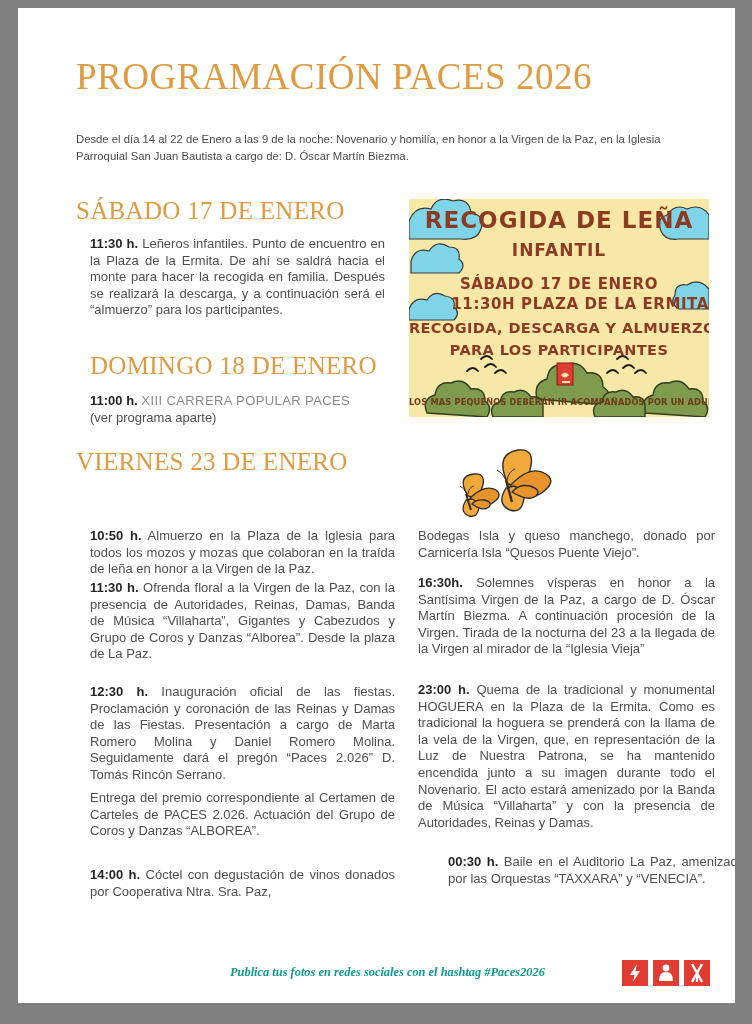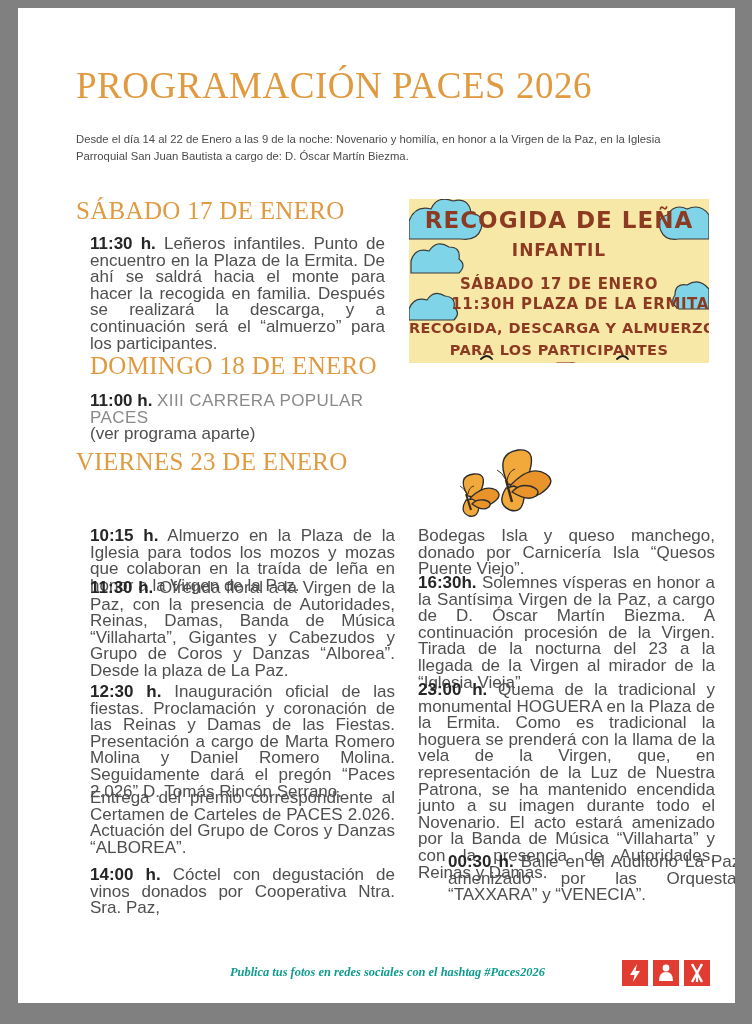--- a/index.html
+++ b/index.html
@@ -20,21 +20,21 @@
     width: 717px;
     height: 995px;
     background: #ffffff;
     overflow: hidden;
   }
 
   
   .doc-title {
     position: absolute;
     left: 58px;
-    top: 56px;
+    top: 47px;
     width: 620px;
     font-family: "Liberation Serif", serif;
     font-size: 37px;
     letter-spacing: 0.5px;
     color: #E09A40;
     white-space: nowrap;
   }
 
   
   .intro {
@@ -56,21 +56,21 @@
     letter-spacing: 0.3px;
     white-space: nowrap;
   }
   #h-sabado  { left: 58px;  top: 189px; }
   #h-domingo { left: 72px;  top: 344px; }
   #h-viernes { left: 58px;  top: 440px; }
 
   
   .para {
     position: absolute;
-    font-size: 17px;
+    font-size: 13px;
     line-height: 16.6px;
     color: #4f4f4f;
     text-align: justify;
     -webkit-hyphens: none;
     hyphens: none;
   }
   .para b, .lead {
     font-weight: bold;
     color: #262626;
   }
@@ -100,21 +100,21 @@
   #p-1630  { top: 567px; }
   #p-2300  { top: 674px; }
   #p-0030  { top: 846px; margin-left: 30px; }
 
   
   .poster {
     position: absolute;
     left: 391px;
     top: 191px;
     width: 300px;
-    height: 164px;
+    height: 218px;
     background: #F7E8A8;
     overflow: hidden;
   }
   .poster svg { display: block; }
   .poster-text {
     position: absolute;
     left: 0; top: 0;
     width: 300px; height: 218px;
     text-align: center;
     font-family: "DejaVu Sans", sans-serif;
@@ -184,21 +184,21 @@
   <div class="sect-head" id="h-domingo">DOMINGO 18 DE ENERO</div>
   <div class="para" id="p-domingo">
     <b>11:00 h.</b>
     <span class="gray-caps">XIII CARRERA POPULAR PACES</span><br>
     <span>(ver programa aparte)</span>
   </div>
 
   <div class="sect-head" id="h-viernes">VIERNES 23 DE ENERO</div>
 
   <div class="para col-left" id="p-1000">
-    <b>10:15 h.</b><span> Almuerzo en la Plaza de la Iglesia para todos los mozos y mozas que colaboran en la traída de leña en honor a la Virgen de la Paz.</span>
+    <b>10:50 h.</b><span> Almuerzo en la Plaza de la Iglesia para todos los mozos y mozas que colaboran en la traída de leña en honor a la Virgen de la Paz.</span>
   </div>
   <div class="para col-left" id="p-1130b">
     <b>11:30 h.</b><span> Ofrenda floral a la Virgen de la Paz, con la presencia de Autoridades, Reinas, Damas, Banda de Música “Villaharta”, Gigantes y Cabezudos y Grupo de Coros y Danzas “Alborea”. Desde la plaza de La Paz.</span>
   </div>
   <div class="para col-left" id="p-1230">
     <b>12:30 h.</b><span> Inauguración oficial de las fiestas. Proclamación y coronación de las Reinas y Damas de las Fiestas. Presentación a cargo de Marta Romero Molina y Daniel Romero Molina. Seguidamente dará el pregón “Paces 2.026” D. Tomás Rincón Serrano.</span>
   </div>
   <div class="para col-left" id="p-entrega">
     <span>Entrega del premio correspondiente al Certamen de Carteles de PACES 2.026. Actuación del Grupo de Coros y Danzas “ALBOREA”.</span>
   </div>

